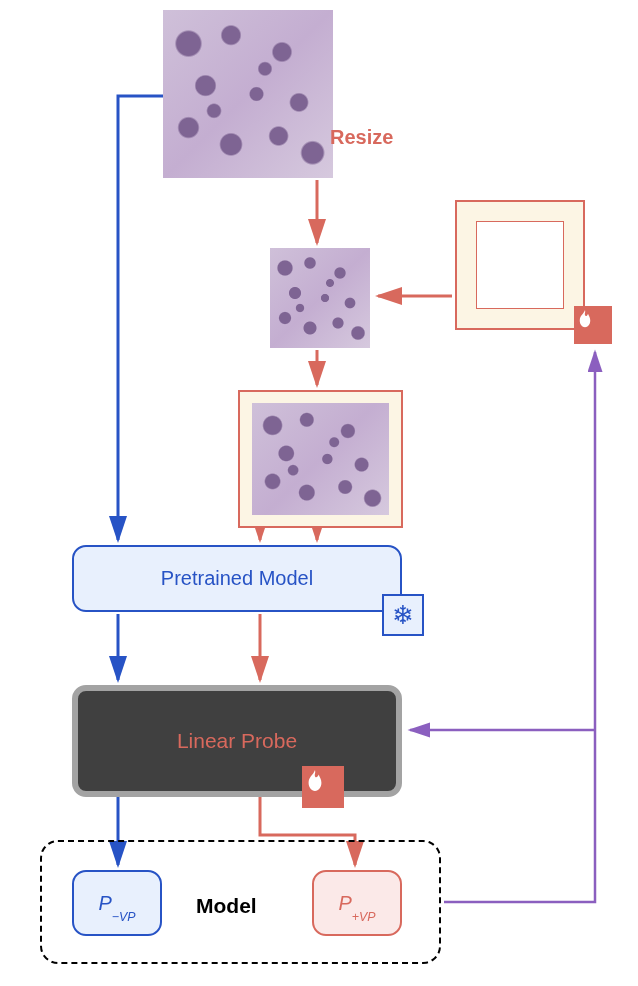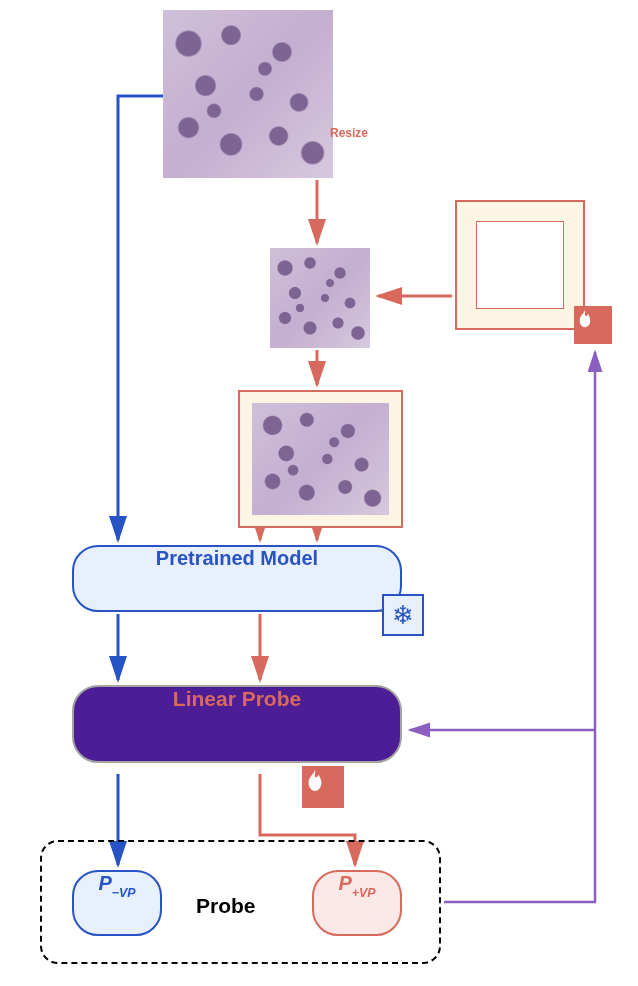--- a/index.html
+++ b/index.html
@@ -8,36 +8,37 @@
     height: 986px;
     position: relative;
     font-family: -apple-system, BlinkMacSystemFont, "Segoe UI", sans-serif;
     background: #fff;
   }
   svg { position: absolute; top: 0; left: 0; }
 
   
   .box {
     position: absolute;
-    border-radius: 26px;
+    border-radius: 14px;
     display: flex;
+    align-items: center;
     justify-content: center;
-    font-weight: 700;
+    font-weight: 400;
   }
   .pretrained {
     left: 72px; top: 545px; width: 330px; height: 67px;
     background: #e8f0fd;
     border: 2px solid #2753c5;
     color: #2753c5;
     font-size: 20px;
   }
   .linearprobe {
-    left: 72px; top: 685px; width: 330px; height: 78px;
-    background: #4c1d95;
-    border: 2px solid #a3a3a3;
+    left: 72px; top: 685px; width: 330px; height: 112px;
+    background: #404040;
+    border: 6px solid #a3a3a3;
     color: #d8695d;
     font-size: 21px;
   }
   .p-minus {
     left: 72px; top: 870px; width: 90px; height: 66px;
     background: #e8f0fd;
     border: 2px solid #2753c5;
     color: #2753c5;
     font-style: italic;
     font-size: 20px;
@@ -117,21 +118,21 @@
   .badge1 { left: 382px; top: 594px; }
   .badge2 { left: 302px; top: 766px; }
   .badge3 { left: 574px; top: 306px; width: 38px; height: 38px; font-size: 22px; }
 
   
   .resize-lbl {
     position: absolute;
     left: 330px; top: 126px;
     color: #d8695d;
     font-weight: 700;
-    font-size: 12px;
+    font-size: 20px;
   }
 
   
   .loss-lbl {
     position: absolute;
     left: 196px; top: 894px;
     color: #000;
     font-weight: 700;
     font-size: 21px;
   }
@@ -211,21 +212,21 @@
 
 <div class="box p-minus">
   <span>P</span>
     <sub>−VP</sub>
 </div>
 <div class="box p-plus">
   <span>P</span>
     <sub>+VP</sub>
 </div>
 
-<div class="loss-lbl">Probe</div>
+<div class="loss-lbl">Model</div>
 
 <div class="badge badge-frozen badge1">
   <span>❄</span>
 </div>
 <div class="badge badge-fire badge2">
   <svg width="22" height="26" viewBox="0 0 24 28">
       <path d="M12 2 C10 8 5 9 5 16 c0 5 3 9 7 9 s7-4 7-9 c0-4-2-6-3-9 c-1 3-3 4-4 2 c-1-2 1-4 0-7z" fill="#fff"></path>
     </svg>
 </div>
 <div class="badge badge-fire badge3">

